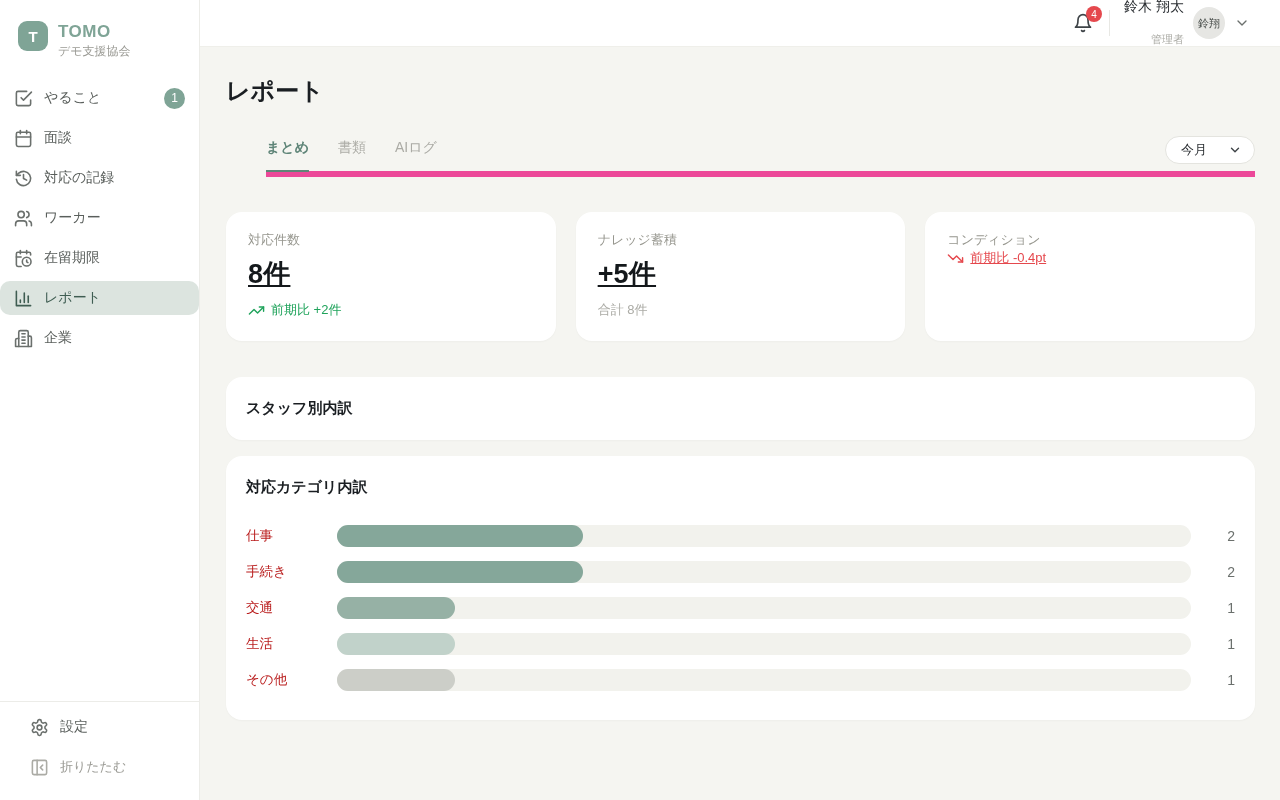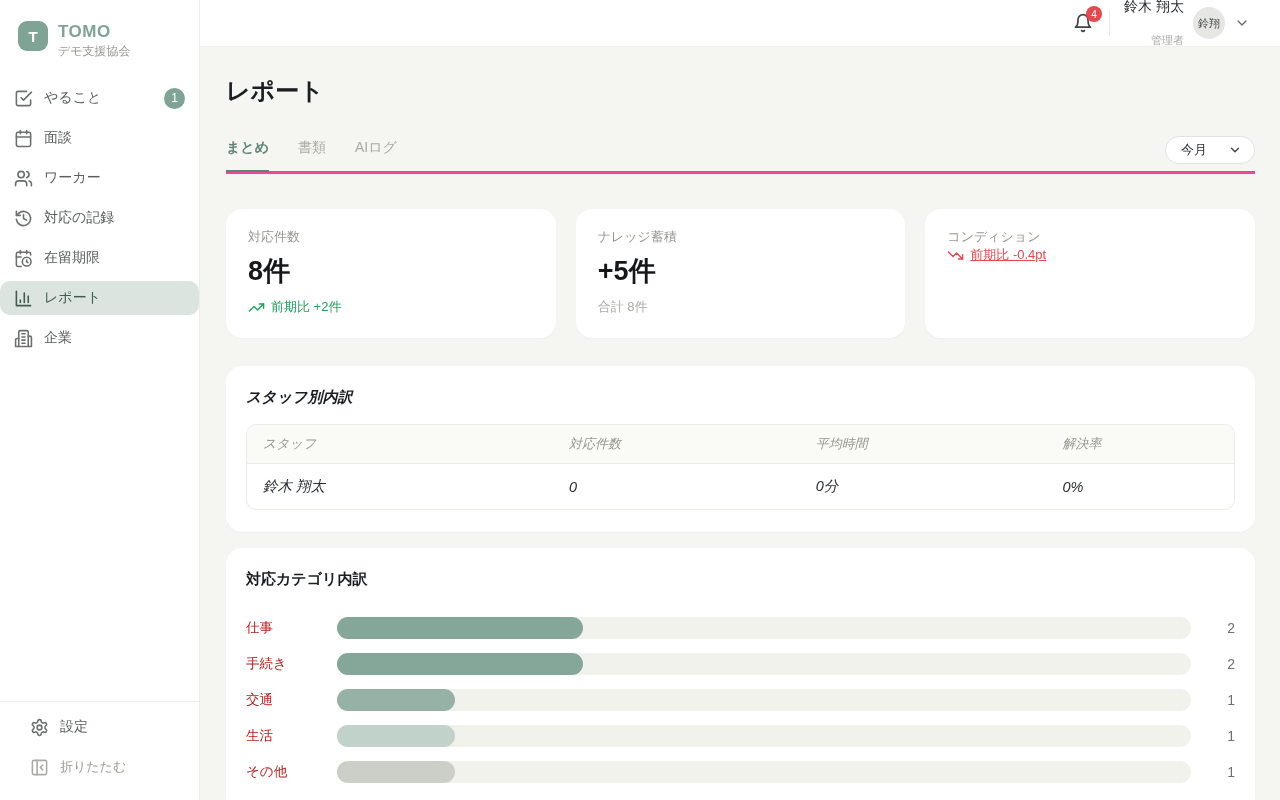--- a/index.html
+++ b/index.html
@@ -64,55 +64,55 @@
   .bell-wrap{position:relative;display:flex;color:#3E4347;cursor:pointer;padding:2px;}
   .bell-badge{
     position:absolute;top:-5px;right:-7px;background:var(--red);color:#fff;
     border-radius:999px;min-width:16px;height:16px;font-size:10px;
     display:flex;align-items:center;justify-content:center;padding:0 3px;
   }
   .topbar-divider{width:1px;height:26px;background:#E8E8E4;}
   .user-block{display:flex;align-items:center;gap:9px;cursor:pointer;}
   .user-text{text-align:right;line-height:1.25;}
   .user-name{font-size:14px;color:#2B2F33;}
-  .user-role{font-size:11px;color:#ABABA5;margin-top:18px;}
+  .user-role{font-size:11px;color:#ABABA5;margin-top:18px;font-family:Liberation Mono, monospace;}
   .avatar{
     width:32px;height:32px;border-radius:50%;background:#E6E6E3;color:#4A4F4C;
     display:flex;align-items:center;justify-content:center;font-size:11px;
   }
   .user-chevron{display:flex;color:#6B706D;}
 
   
   .content{flex:1;padding:0 25px 0 26px;overflow:hidden;}
   .page-title{font-size:24px;font-weight:700;margin:28px 0 24px;color:#1A1E22;}
-  .tabs-row{display:flex;align-items:flex-end;border-bottom:3px solid #ec4899;}
+  .tabs-row{display:flex;align-items:flex-end;border-bottom:6px solid #ec4899;margin-left:40px;}
   .tab{
     padding:8px 0 13px;margin-right:29px;font-size:14px;color:#ABABA5;cursor:pointer;
     border-bottom:2px solid transparent;margin-bottom:-1px;
   }
   .tab.active{color:var(--teal-tab);font-weight:700;border-bottom-color:var(--teal-tab);}
   .period-select{
     margin-left:auto;margin-bottom:7px;display:flex;align-items:center;justify-content:space-between;
     width:90px;height:28px;padding:0 12px 0 15px;border:1px solid #E4E4DF;border-radius:999px;
     background:#fff;font-size:13px;color:#2B2F33;cursor:pointer;
   }
   .period-select .ico{display:flex;color:#3E4347;}
 
   .stat-cards{display:grid;grid-template-columns:repeat(3,1fr);gap:20px;margin-top:35px;}
   .stat-card{background:var(--card);border-radius:16px;padding:19px 22px 22px;box-shadow:0 1px 2px rgba(0,0,0,.03);}
   .stat-label{font-size:13px;color:var(--muted);}
-  .stat-value{font-size:27px;font-weight:700;color:#14181B;margin:7px 0 9px;letter-spacing:.2px;}
+  .stat-value{font-size:27px;font-weight:700;color:#14181B;margin:7px 0 9px;letter-spacing:.2px;text-decoration:underline;}
   .stat-delta{font-size:13px;display:flex;align-items:center;gap:6px;text-align:center;}
   .stat-delta.up{color:var(--green);}
   .stat-delta.down{color:var(--red);text-decoration:underline;}
   .stat-delta.neutral{color:#ABABA5;}
   .stat-delta .ico{display:flex;}
 
   .card{background:var(--card);border-radius:16px;padding:22px 20px;box-shadow:0 1px 2px rgba(0,0,0,.03);}
-  .card.staff{margin-top:28px;font-style:italic;}
+  .card.staff{margin-top:36px;}
   .card.categories{margin-top:16px;}
   .card-heading{font-size:15px;font-weight:700;color:#1A1E22;}
 
   .staff-table-wrap{margin-top:17px;border:1px solid var(--border);border-radius:10px;overflow:hidden;}
   table{width:100%;border-collapse:collapse;}
   thead th{
     background:#FAFAF7;color:var(--muted);font-weight:400;font-size:13px;text-align:left;
     padding:10px 16px;border-bottom:1px solid var(--border);
   }
   tbody td{padding:13px 16px;font-size:14.5px;color:#2B2F33;}
@@ -161,37 +161,37 @@
               <line x1="16" y1="2" x2="16" y2="6"></line>
               <line x1="8" y1="2" x2="8" y2="6"></line>
               <line x1="3" y1="10" x2="21" y2="10"></line>
             </svg>
         </span>
         <span>面談</span>
       </div>
       <div class="nav-item">
         <span class="ico">
           <svg width="19" height="19" viewBox="0 0 24 24" fill="none" stroke="currentColor" stroke-width="2" stroke-linecap="round" stroke-linejoin="round">
+              <path d="M3 3v5h5"></path>
+              <path d="M3.05 13A9 9 0 1 0 6 5.3L3 8"></path>
+              <path d="M12 7v5l4 2"></path>
+            </svg>
+        </span>
+        <span>対応の記録</span>
+      </div>
+      <div class="nav-item">
+        <span class="ico">
+          <svg width="19" height="19" viewBox="0 0 24 24" fill="none" stroke="currentColor" stroke-width="2" stroke-linecap="round" stroke-linejoin="round">
               <path d="M16 21v-2a4 4 0 0 0-4-4H6a4 4 0 0 0-4 4v2"></path>
               <circle cx="9" cy="7" r="4"></circle>
               <path d="M22 21v-2a4 4 0 0 0-3-3.87"></path>
               <path d="M16 3.13a4 4 0 0 1 0 7.75"></path>
             </svg>
         </span>
         <span>ワーカー</span>
-      </div>
-      <div class="nav-item">
-        <span class="ico">
-          <svg width="19" height="19" viewBox="0 0 24 24" fill="none" stroke="currentColor" stroke-width="2" stroke-linecap="round" stroke-linejoin="round">
-              <path d="M3 3v5h5"></path>
-              <path d="M3.05 13A9 9 0 1 0 6 5.3L3 8"></path>
-              <path d="M12 7v5l4 2"></path>
-            </svg>
-        </span>
-        <span>対応の記録</span>
       </div>
       <div class="nav-item">
         <span class="ico">
           <svg width="19" height="19" viewBox="0 0 24 24" fill="none" stroke="currentColor" stroke-width="2" stroke-linecap="round" stroke-linejoin="round">
               <path d="M21 7.5V6a2 2 0 0 0-2-2H5a2 2 0 0 0-2 2v14a2 2 0 0 0 2 2h4"></path>
               <path d="M16 2v4"></path>
               <path d="M8 2v4"></path>
               <path d="M3 10h6"></path>
               <circle cx="16" cy="16" r="5.5"></circle>
               <path d="M16 14v2.2l1.6 1"></path>
@@ -325,40 +325,20 @@
                   <polyline points="16 17 22 17 22 11"></polyline>
                 </svg>
             </span>
             <span>前期比 -0.4pt</span>
           </div>
         </div>
       </div>
 
       <section class="card staff">
         <div class="card-heading">スタッフ別内訳</div>
-        <div class="staff-table-wrap">
-          <table>
-            <thead>
-              <tr>
-                <th class="col-0">スタッフ</th>
-                <th class="col-1">対応件数</th>
-                <th class="col-2">平均時間</th>
-                <th class="col-3">解決率</th>
-              </tr>
-            </thead>
-            <tbody>
-              <tr>
-                <td>鈴木 翔太</td>
-                <td>0</td>
-                <td>0分</td>
-                <td>0%</td>
-              </tr>
-            </tbody>
-          </table>
-        </div>
       </section>
 
       <section class="card categories">
         <div class="card-heading">対応カテゴリ内訳</div>
         <div class="bar-rows">
           <div class="bar-row">
             <div class="bar-label">仕事</div>
             <div class="bar-track">
                 <div class="bar-fill" style="width: 28.8%; background: rgb(133, 167, 154);"></div>
               </div>

